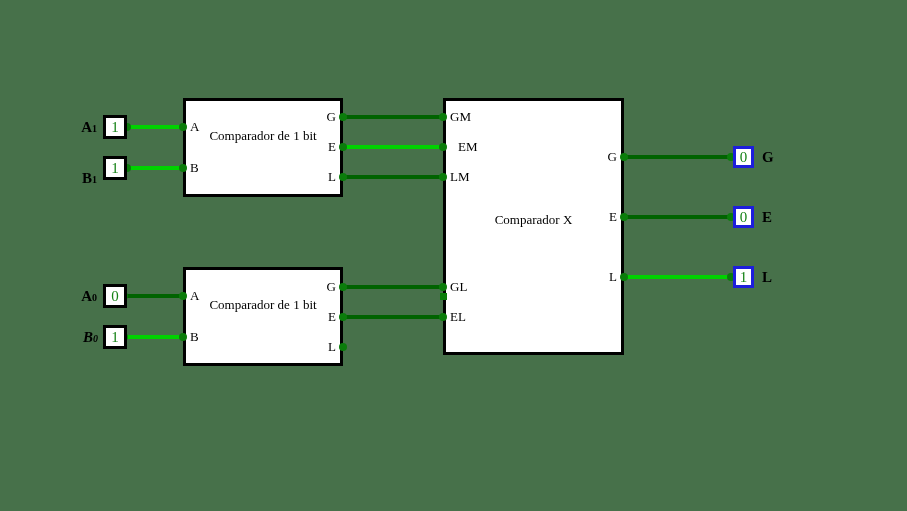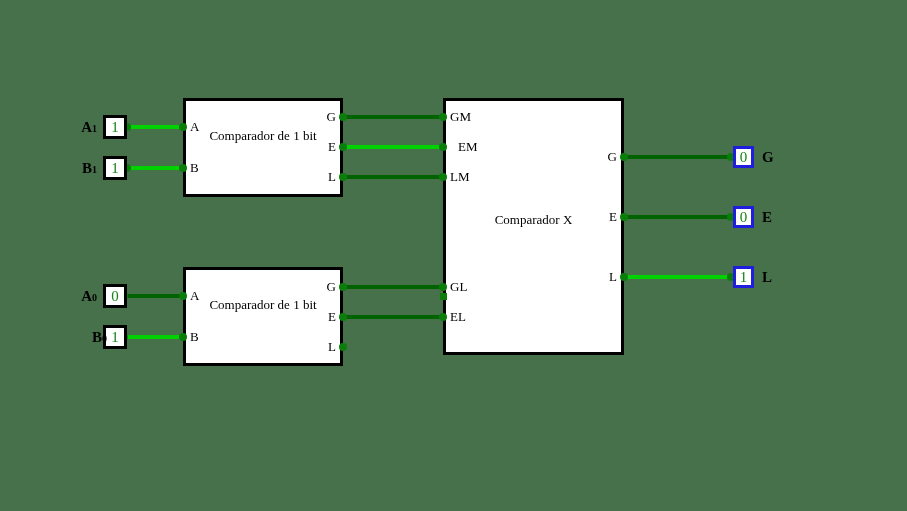--- a/index.html
+++ b/index.html
@@ -148,29 +148,29 @@
       <div class="usq" style="left: 440px; top: 293px; width: 7px; height: 7px;"></div>
     </div>
   <div id="layer-pins">
       <div class="pin pin-in" style="left: 103px; top: 115px; width: 24px; height: 24px;">
         <div>1</div>
       </div>
       <div class="pin-label in" style="left: 67px; top: 118px; width: 30px; height: 18px;"><span>A</span><span class="sub">1</span></div>
       <div class="pin pin-in" style="left: 103px; top: 156px; width: 24px; height: 24px;">
         <div>1</div>
       </div>
-      <div class="pin-label in" style="left: 67px; top: 159px; width: 30px; height: 18px;"><span>B</span><span class="sub">1</span></div>
+      <div class="pin-label in" style="left: 67px; top: 169px; width: 30px; height: 18px;"><span>B</span><span class="sub">1</span></div>
       <div class="pin pin-in" style="left: 103px; top: 284px; width: 24px; height: 24px;">
         <div>0</div>
       </div>
       <div class="pin-label in" style="left: 67px; top: 287px; width: 30px; height: 18px; font-family: Liberation Serif, serif;"><span>A</span><span class="sub">0</span></div>
       <div class="pin pin-in" style="left: 103px; top: 325px; width: 24px; height: 24px;">
         <div>1</div>
       </div>
-      <div class="pin-label in" style="left: 77px; top: 328px; width: 30px; height: 18px;"><span>B</span><span class="sub">0</span></div>
+      <div class="pin-label in" style="left: 68px; top: 328px; width: 30px; height: 18px; font-style: italic;"><span>B</span><span class="sub">0</span></div>
       <div class="pin pin-out" style="left: 733px; top: 146px; width: 21px; height: 22px;">
         <div>0</div>
       </div>
       <div class="pin-label" style="left: 762px; top: 148px; height: 18px;">G</div>
       <div class="pin pin-out" style="left: 733px; top: 206px; width: 21px; height: 22px;">
         <div>0</div>
       </div>
       <div class="pin-label" style="left: 762px; top: 208px; height: 18px;">E</div>
       <div class="pin pin-out" style="left: 733px; top: 266px; width: 21px; height: 22px;">
         <div>1</div>

